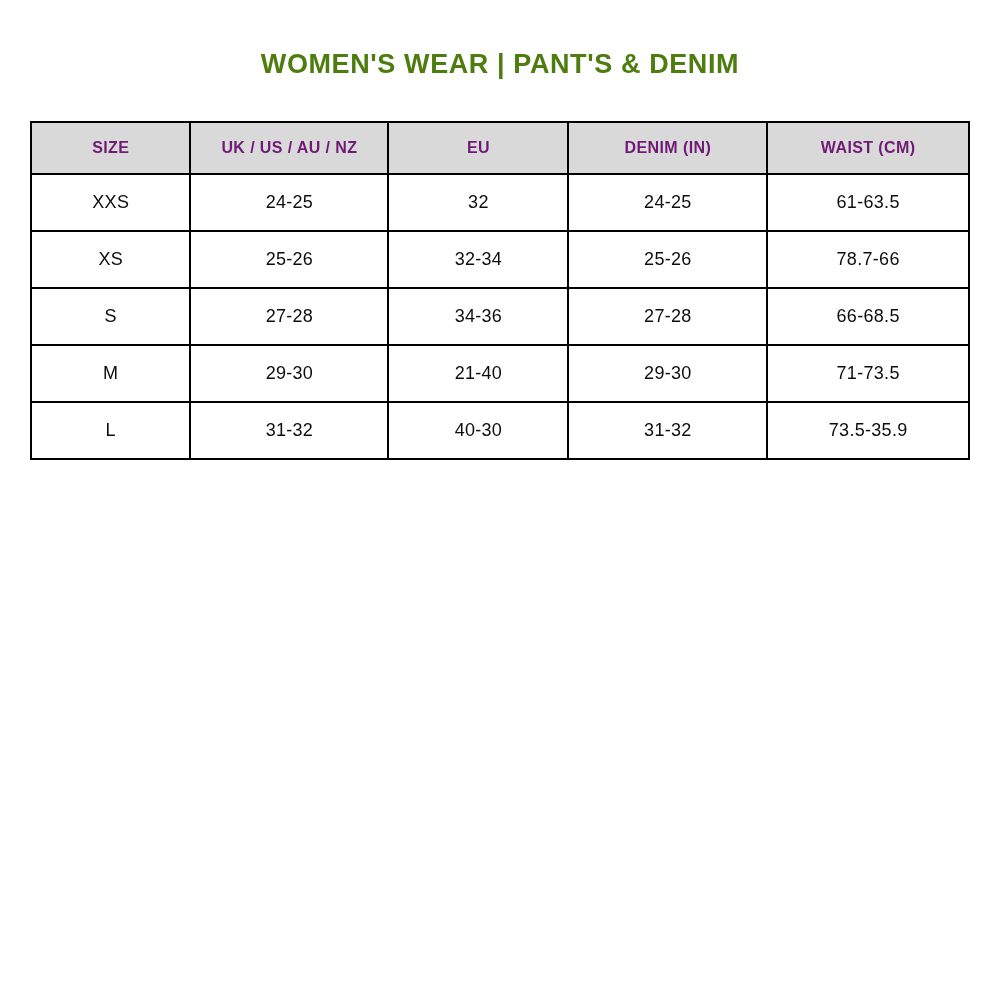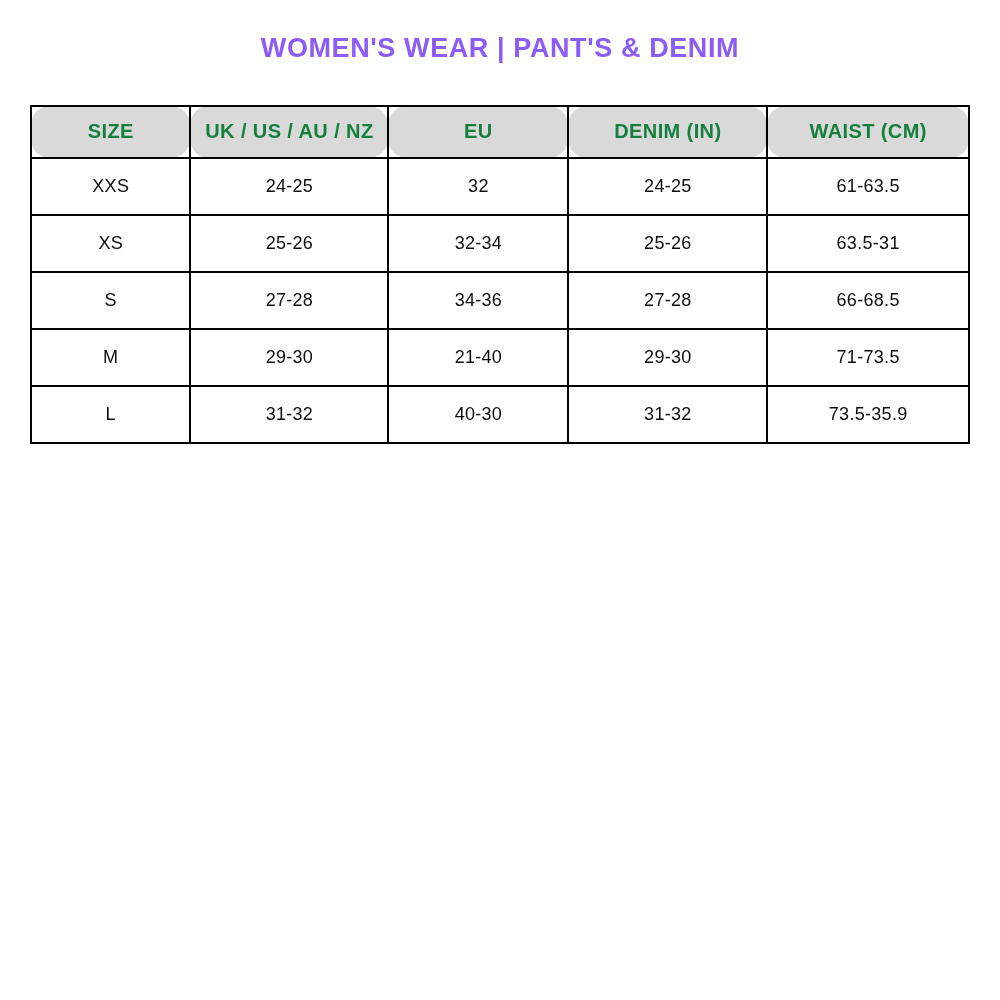--- a/index.html
+++ b/index.html
@@ -10,51 +10,50 @@
   .page {
     width: 1000px;
     height: 1000px;
     background: var(--page-bg, #ffffff);
     box-sizing: border-box;
     padding-top: 34px;
     font-family: "Liberation Sans", sans-serif;
     color: #0d0d0d;
   }
   .title {
-    margin: 0;
+    margin: 16px;
     text-align: center;
     font-size: 27px;
     font-weight: 700;
     letter-spacing: 0.6px;
     line-height: 1.1;
-    color: #8b5cf6;
+    color: #4d7c0f;
   }
   .size-table {
     border-collapse: collapse;
     width: 940px;
     margin: 41px auto 0 auto;
     table-layout: fixed;
   }
   .size-table th,
   .size-table td {
     border: 2px solid var(--border-color, #000000);
     text-align: center;
     vertical-align: middle;
     padding: 0;
   }
   .size-table thead tr {
     height: 52px;
   }
   .size-table thead th {
     background: var(--header-bg, #d9d9d9);
-    font-size: 20px;
+    font-size: 16px;
     font-weight: 700;
     letter-spacing: 0.4px;
-    color: #15803d;
-    border-radius: 19px;
+    color: #701a75;
   }
   .size-table tbody tr {
     height: 57px;
   }
   .size-table tbody td {
     background: #ffffff;
     font-size: 18px;
     font-weight: 400;
     letter-spacing: 0.3px;
     color: #0d0d0d;
@@ -89,21 +88,21 @@
           <td>24-25</td>
           <td>32</td>
           <td>24-25</td>
           <td>61-63.5</td>
         </tr>
         <tr>
           <td>XS</td>
           <td>25-26</td>
           <td>32-34</td>
           <td>25-26</td>
-          <td>63.5-31</td>
+          <td>78.7-66</td>
         </tr>
         <tr>
           <td>S</td>
           <td>27-28</td>
           <td>34-36</td>
           <td>27-28</td>
           <td>66-68.5</td>
         </tr>
         <tr>
           <td>M</td>

